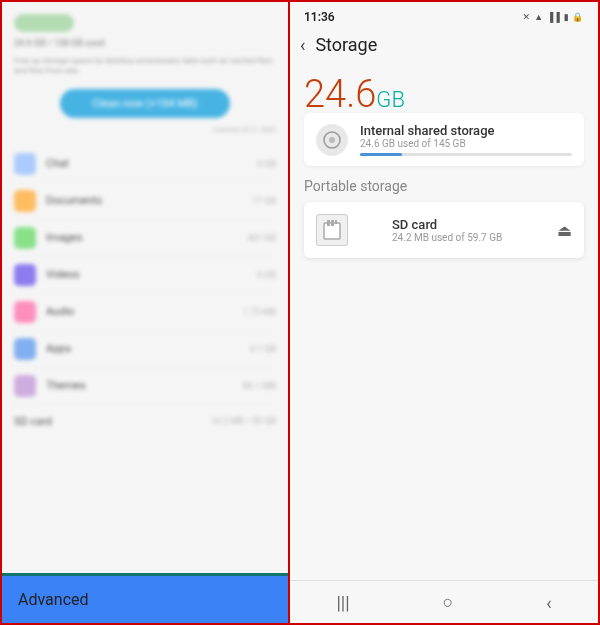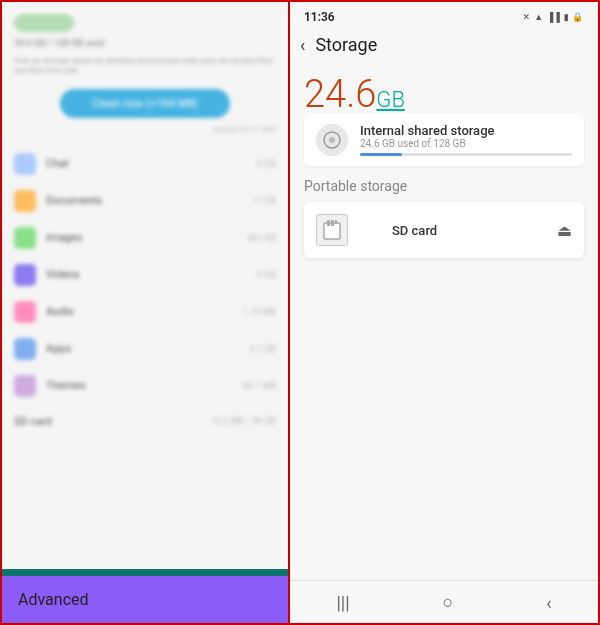--- a/index.html
+++ b/index.html
@@ -120,23 +120,23 @@
       font-size: 9px;
       color: #aaa;
     }
 
     
     .advanced-bar {
       position: absolute;
       bottom: 0;
       left: 0;
       width: 100%;
-      background: #8b5cf6;
+      background: #3b82f6;
       padding: 14px 16px;
-      border-top: 7px solid #0f766e;
+      border-top: 3px solid #0f766e;
       z-index: 10;
     }
 
     .advanced-text {
       font-size: 16px;
       color: #222;
       font-weight: 400;
     }
 
     
@@ -213,21 +213,20 @@
       font-weight: 300;
       color: #c2410c;
       line-height: 1;
       margin-bottom: 2px;
     }
 
     .device-storage-unit {
       font-size: 22px;
       font-weight: 300;
       color: #00b0a0;
-      text-decoration: underline;
     }
 
     .used-out-of {
       font-size: 10px;
       color: #999;
       margin-bottom: 14px;
     }
 
     .storage-item {
       display: flex;
@@ -432,40 +431,41 @@
 
     <div class="storage-item">
       <div class="storage-item-icon">
         <svg width="18" height="18" viewBox="0 0 18 18" fill="none">
           <circle cx="9" cy="9" r="8" stroke="#999" stroke-width="1.5" fill="none"></circle>
           <circle cx="9" cy="9" r="3" fill="#bbb"></circle>
         </svg>
       </div>
       <div class="storage-item-info">
         <div class="storage-item-name">Internal shared storage</div>
-        <div class="storage-item-sub">24.6 GB used of 128 GB</div>
+        <div class="storage-item-sub">24.6 GB used of 145 GB</div>
         <div class="storage-item-bar">
           <div class="storage-item-bar-fill"></div>
         </div>
       </div>
     </div>
 
     <div class="portable-label">Portable storage</div>
 
     <div class="sd-card-item">
       <div class="sd-icon-box">
         <svg width="20" height="22" viewBox="0 0 20 22" fill="none">
           <rect x="2" y="4" width="16" height="16" rx="1" stroke="#aaa" stroke-width="1.5" fill="white"></rect>
           <rect x="5" y="1" width="3" height="6" rx="0.5" fill="#aaa"></rect>
           <rect x="9" y="1" width="3" height="6" rx="0.5" fill="#aaa"></rect>
           <rect x="13" y="1" width="2" height="4" rx="0.5" fill="#aaa"></rect>
         </svg>
       </div>
       <div class="sd-info">
         <div class="sd-name">SD card</div>
+        <div class="sd-sub">24.2 MB used of 59.7 GB</div>
       </div>
       <span class="eject-icon">⏏</span>
     </div>
   </div>
 
   <div class="bottom-nav">
     <span class="nav-icon">|||</span>
     <span class="nav-icon">○</span>
     <span class="nav-icon">‹</span>
   </div>

